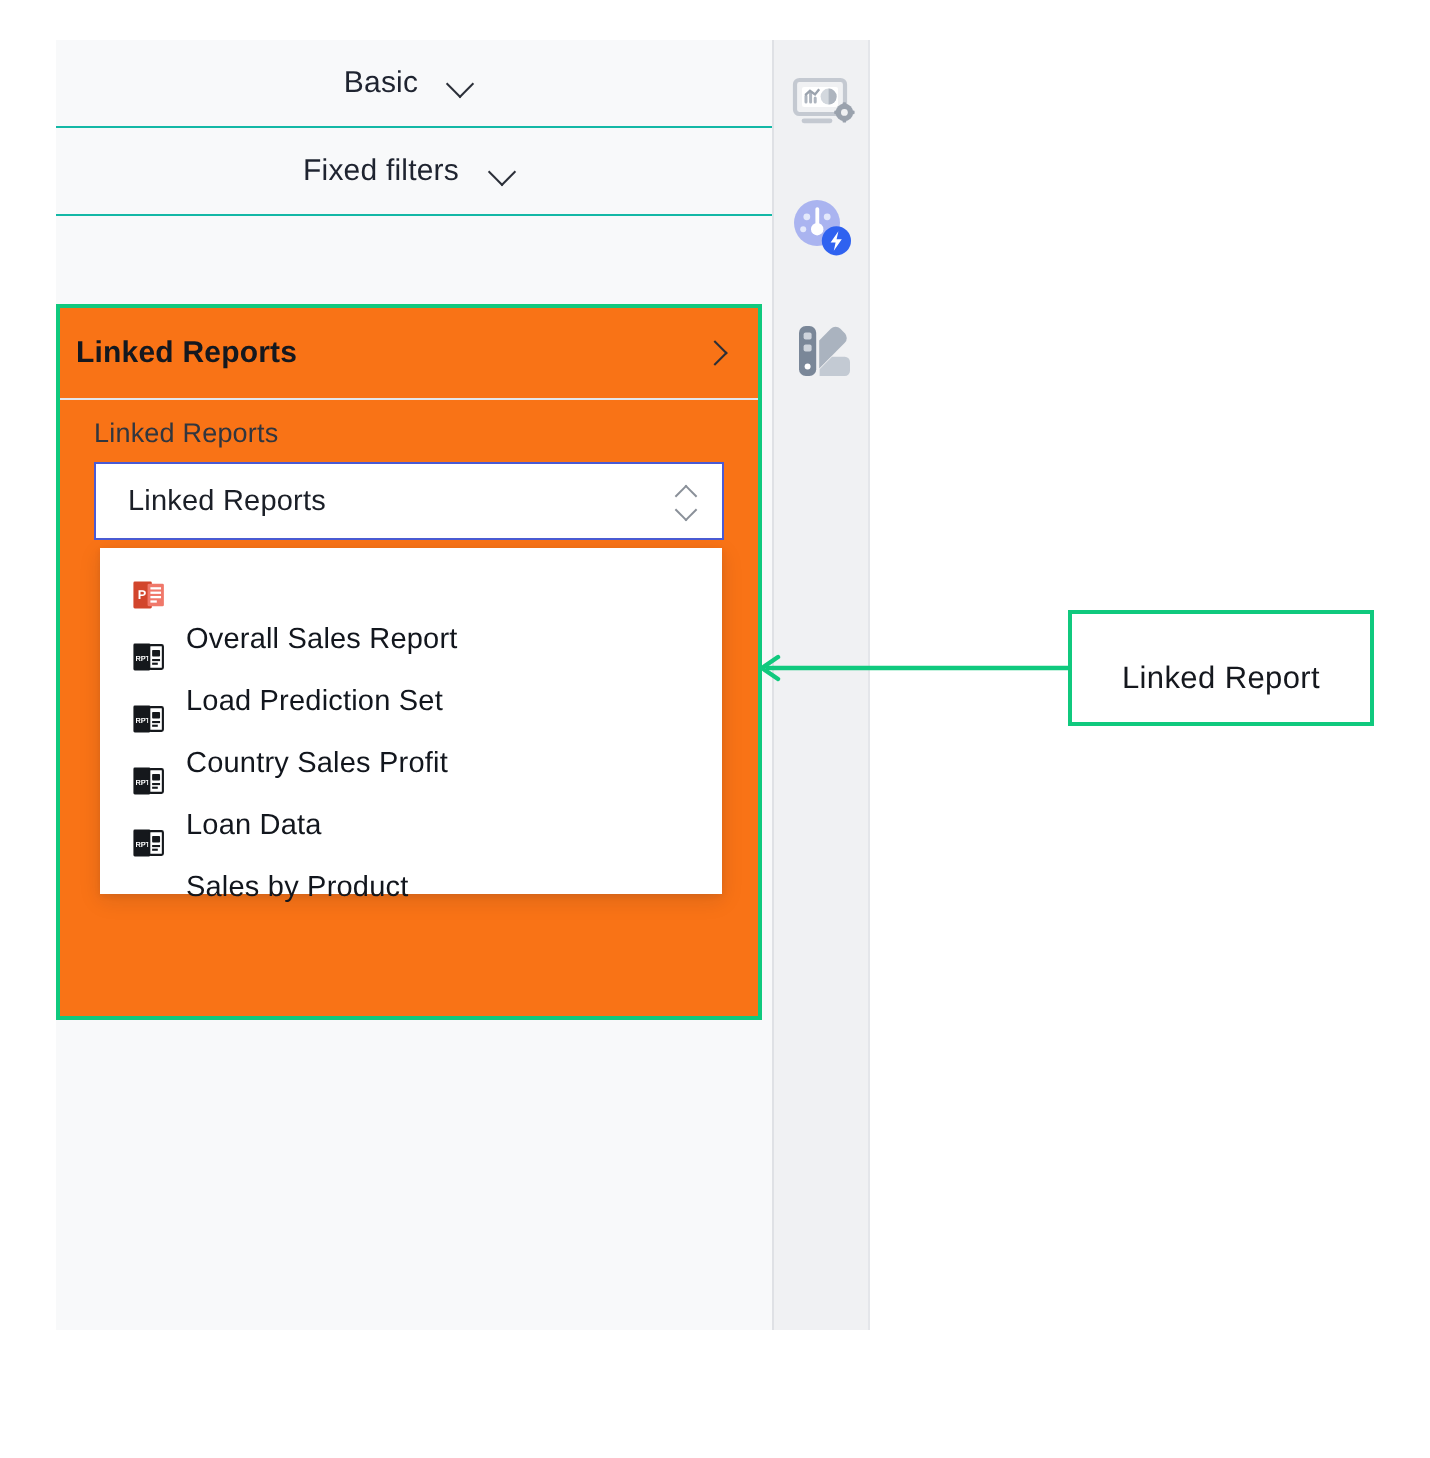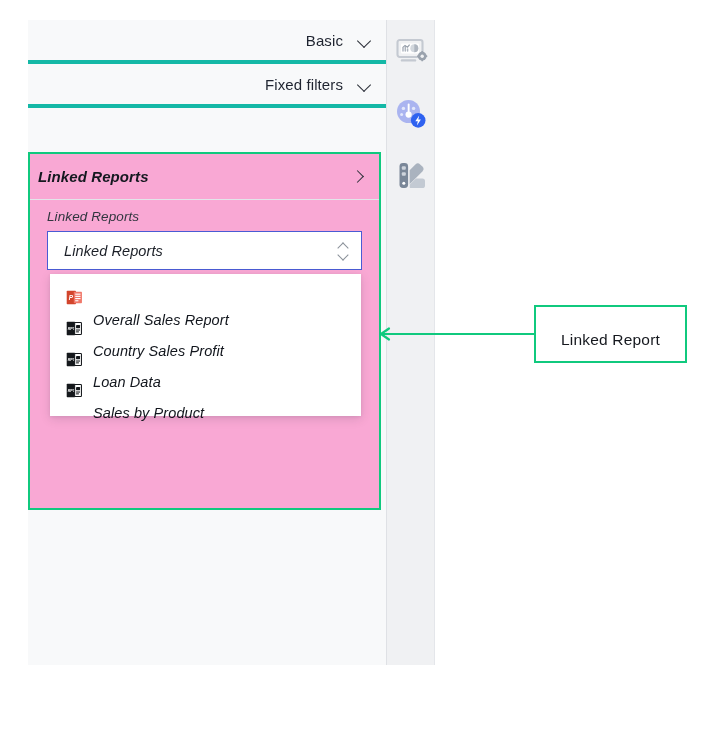--- a/index.html
+++ b/index.html
@@ -30,23 +30,23 @@
     width: 358px;
     height: 645px;
     background: #f8f9fa;
   }
 
   .accordion-row {
     position: relative;
     height: 44px;
     display: flex;
     align-items: center;
-    justify-content: flex-end;
+    justify-content: center;
     padding: 0 14px 0 10px;
-    border-bottom: 4px solid #14b8a6;
+    border-bottom: 1px solid #14b8a6;
     background: #f8f9fa;
     gap: 15px;
   }
   .accordion-row .acc-label {
     font-size: 15px;
     color: #1f2430;
     letter-spacing: .1px;
   }
   .chevron-down {
     width: 14px;
@@ -67,23 +67,22 @@
   }
 
   
   .highlight-box {
     position: absolute;
     left: 28px;
     top: 152px;
     width: 353px;
     height: 358px;
     border: 2.5px solid #10c97e;
-    background: #f9a8d4;
+    background: #f97316;
     z-index: 5;
-    font-style: italic;
   }
 
   .linked-header {
     height: 46px;
     display: flex;
     align-items: center;
     justify-content: space-between;
     padding: 0 16px 0 8px;
     border-bottom: 1px solid #e3e6ea;
   }
@@ -282,20 +281,31 @@
           <rect x="11" y="4" width="11.5" height="16" rx="1" fill="#f0786a"></rect>
           <rect x="13" y="6.5" width="7.5" height="1.6" fill="#ffffff"></rect>
           <rect x="13" y="9.6" width="7.5" height="1.6" fill="#ffffff"></rect>
           <rect x="13" y="12.7" width="7.5" height="1.6" fill="#ffffff"></rect>
           <rect x="13" y="15.8" width="4.5" height="1.6" fill="#ffffff"></rect>
         </svg>
         <span class="dd-label">Overall Sales Report</span>
       </div>
 
 
+      <div class="dd-item">
+        <svg class="fileicon" viewBox="0 0 24 24">
+          <rect x="1" y="2.5" width="12" height="19" rx="1" fill="#15181c"></rect>
+          <text x="2.4" y="14.6" font-family="Liberation Sans, sans-serif" font-size="5.2" font-weight="bold" fill="#ffffff">RPT</text>
+          <rect x="12.2" y="3.6" width="9.6" height="16.8" rx="1" fill="#ffffff" stroke="#15181c" stroke-width="1.5"></rect>
+          <rect x="14.2" y="7.0" width="5.6" height="4.6" rx="0.6" fill="#15181c"></rect>
+          <rect x="14.2" y="13.4" width="5.6" height="1.5" fill="#15181c"></rect>
+          <rect x="14.2" y="16.0" width="4.0" height="1.5" fill="#15181c"></rect>
+        </svg>
+        <span class="dd-label">Load Prediction Set</span>
+      </div>
 
       <div class="dd-item">
         <svg class="fileicon" viewBox="0 0 24 24">
           <rect x="1" y="2.5" width="12" height="19" rx="1" fill="#15181c"></rect>
           <text x="2.4" y="14.6" font-family="Liberation Sans, sans-serif" font-size="5.2" font-weight="bold" fill="#ffffff">RPT</text>
           <rect x="12.2" y="3.6" width="9.6" height="16.8" rx="1" fill="#ffffff" stroke="#15181c" stroke-width="1.5"></rect>
           <rect x="14.2" y="7.0" width="5.6" height="4.6" rx="0.6" fill="#15181c"></rect>
           <rect x="14.2" y="13.4" width="5.6" height="1.5" fill="#15181c"></rect>
           <rect x="14.2" y="16.0" width="4.0" height="1.5" fill="#15181c"></rect>
         </svg>

